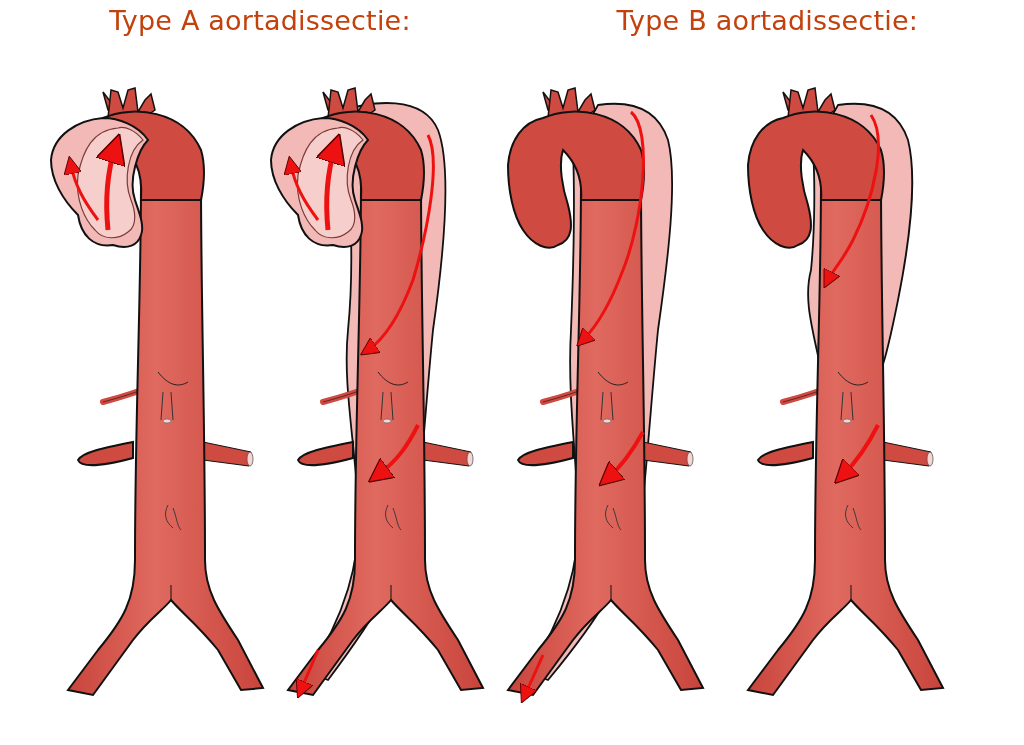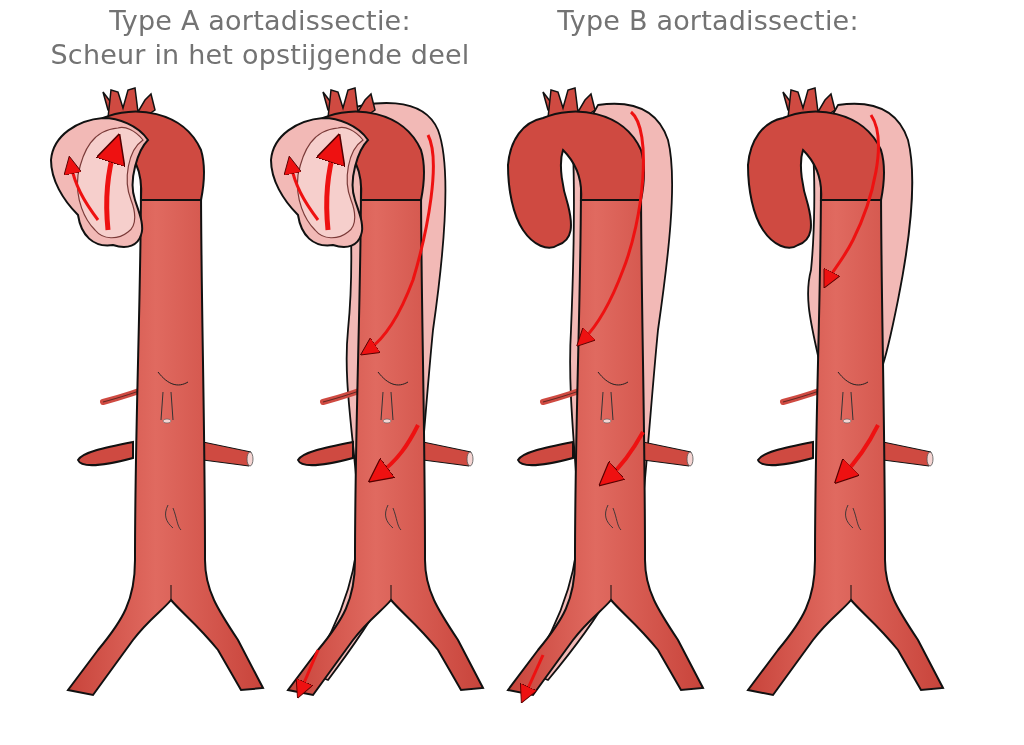--- a/index.html
+++ b/index.html
@@ -1,28 +1,27 @@
 <!DOCTYPE html>
 <html><head>
 <meta charset="utf-8">
 <style>
   html, body { margin: 0; padding: 0; background: #ffffff; }
   body { width: 1024px; height: 745px; position: relative; overflow: hidden; font-family: "DejaVu Sans", sans-serif; }
-  .title { position: absolute; text-align: center; color: #737373; font-size: 27px; line-height: 34px; letter-spacing: 0.2px; font-weight: 400; }
+  .title { position: absolute; text-align: center; color: #c2410c; font-size: 27px; line-height: 34px; letter-spacing: 0.2px; font-weight: 400; }
   .title-a { left: 20px; width: 480px; top: 4px; }
-  .title-b { left: 498px; width: 420px; top: 4px; }
+  .title-b { left: 498px; width: 420px; top: 4px; text-align: right; }
   .title span { display: block; }
   svg.diagram { position: absolute; left: 0; top: 0; }
 </style>
 </head>
 <body>
 
 <div class="title title-a">
   <span>Type A aortadissectie:</span>
-  <span>Scheur in het opstijgende deel</span>
 </div>
 <div class="title title-b">
   <span>Type B aortadissectie:</span>
 </div>
 
 <svg class="diagram" width="1024" height="745" viewBox="0 0 1024 745" xmlns="http://www.w3.org/2000/svg">
   <defs>
     <linearGradient id="vessel-grad" x1="0" x2="1" y1="0" y2="0">
       <stop offset="0" stop-color="#c8443b"></stop>
       <stop offset="0.45" stop-color="#e06a60"></stop>

